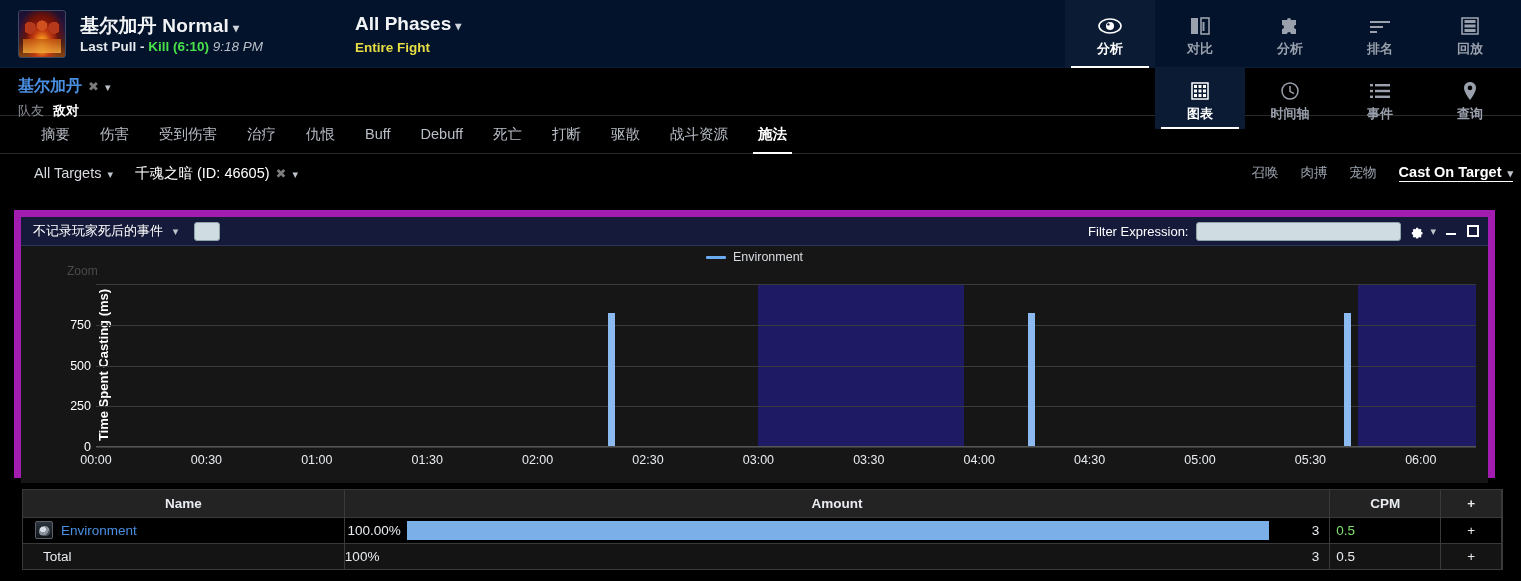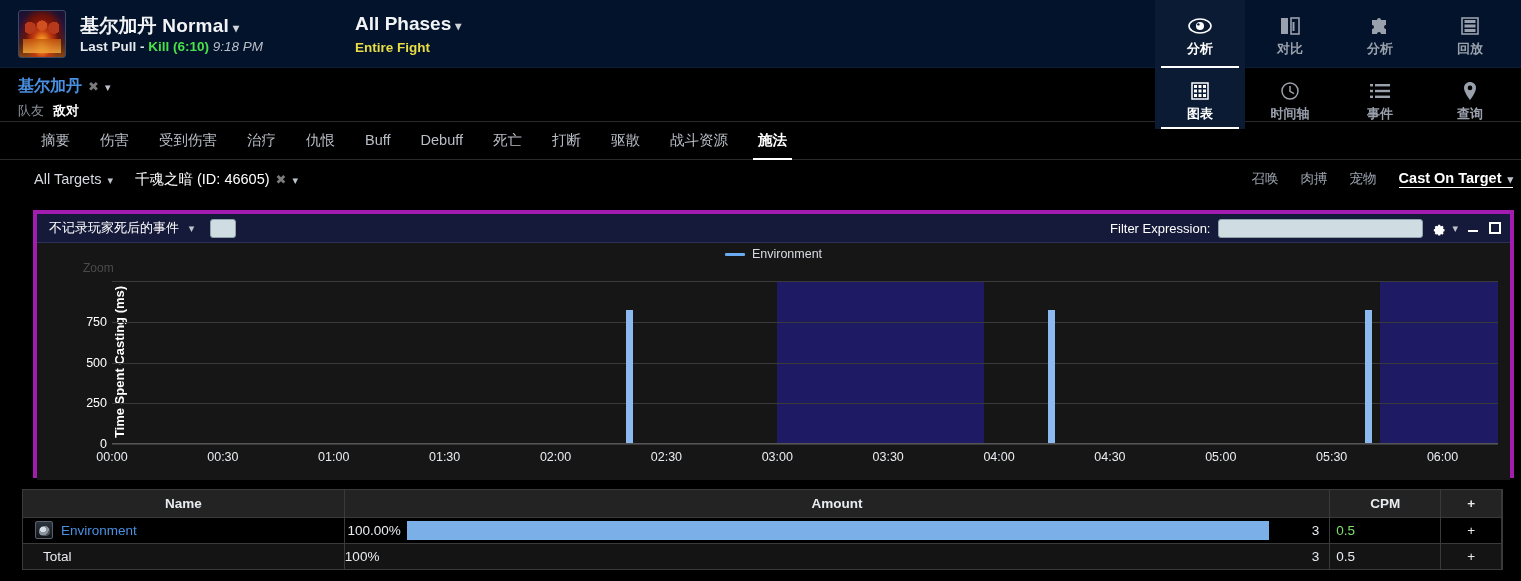--- a/index.html
+++ b/index.html
@@ -79,21 +79,21 @@
     content: ""; position: absolute; left: 6px; right: 6px; bottom: 0;
     height: 2px; background: #ffffff;
   }
   .top-nav-item .nav-label { font-size: 13px; font-weight: bold; }
   .nav-ico { height: 22px; display: flex; align-items: center; justify-content: center; }
   .nav-ico svg { display: block; }
 
   
   .row2 {
     position: relative;
-    height: 54px;
+    height: 48px;
     background: #000000;
     border-bottom: 1px solid #2a2a2a;
   }
   .actor-block { padding: 8px 0 0 18px; }
   .actor-name {
     font-size: 16px; color: #4a90e2; font-weight: bold;
     display: inline-block;
   }
   .x-mark { color: #7b7b7b; font-size: 13px; margin-left: 6px; cursor: pointer; }
   .caret-sm { color: #bfc4cc; font-size: 11px; margin-left: 6px; }
@@ -145,22 +145,22 @@
   .ft-target { font-size: 14.5px; color: #ffffff; cursor: pointer; }
   .filterrow-right { position: absolute; right: 8px; display: flex; align-items: center; gap: 22px; }
   .fr-opt { font-size: 13.5px; color: #9aa1ad; cursor: pointer; }
   .fr-sel {
     font-size: 14.5px; color: #ffffff; font-weight: bold; cursor: pointer;
     border-bottom: 1px solid #ffffff; padding-bottom: 1px;
   }
 
   
   .chart-panel {
-    position: absolute; left: 33px; top: 210px; width: 1481px; height: 268px;
-    border: 4px solid #a21caf;
+    position: absolute; left: 14px; top: 210px; width: 1481px; height: 268px;
+    border: 7px solid #a21caf;
     background: #161616;
   }
   .chart-toolbar {
     height: 29px; background: #161a3a;
     display: flex; align-items: center;
     position: relative;
     border-bottom: 1px solid #2b3358;
   }
   .ct-drop { font-size: 13px; color: #ffffff; margin-left: 12px; cursor: pointer; }
   .ct-input-sm {
@@ -303,20 +303,30 @@
       </span>
       <span class="nav-label">对比</span>
     </div>
     <div class="top-nav-item">
       <span class="nav-ico">
         <svg width="22" height="20" viewBox="0 0 22 20">
             <path d="M3 4h5a2 2 0 114 0h5v5a2 2 0 100 4v5h-5a2 2 0 10-4 0H3v-5a2 2 0 100-4V4z" fill="currentColor"></path>
           </svg>
       </span>
       <span class="nav-label">分析</span>
+    </div>
+    <div class="top-nav-item">
+      <span class="nav-ico">
+        <svg width="24" height="16" viewBox="0 0 24 16">
+            <rect x="2" y="3" width="20" height="2" fill="currentColor"></rect>
+            <rect x="2" y="8" width="13" height="2" fill="currentColor"></rect>
+            <rect x="2" y="13" width="7" height="2" fill="currentColor"></rect>
+          </svg>
+      </span>
+      <span class="nav-label">排名</span>
     </div>
     <div class="top-nav-item">
       <span class="nav-ico">
         <svg width="20" height="20" viewBox="0 0 20 20">
             <rect x="2" y="2" width="16" height="16" fill="none" stroke="currentColor" stroke-width="1.6"></rect>
             <rect x="4.5" y="4" width="11" height="3" fill="currentColor"></rect>
             <rect x="4.5" y="8.5" width="11" height="3" fill="currentColor"></rect>
             <rect x="4.5" y="13" width="11" height="3" fill="currentColor"></rect>
           </svg>
       </span>

